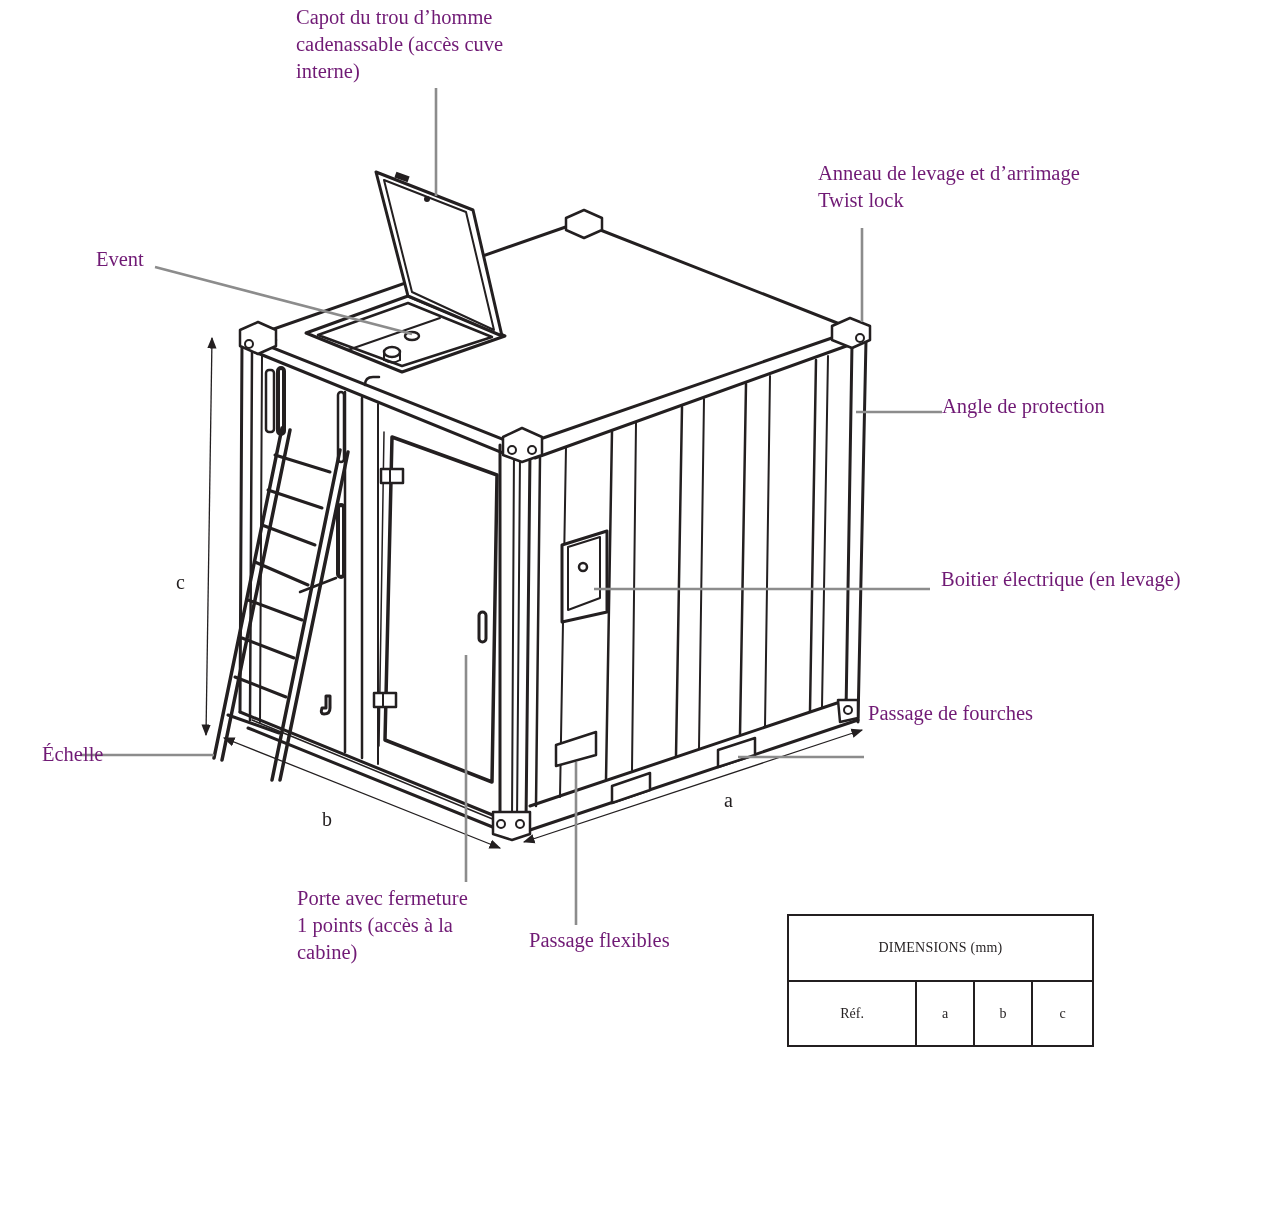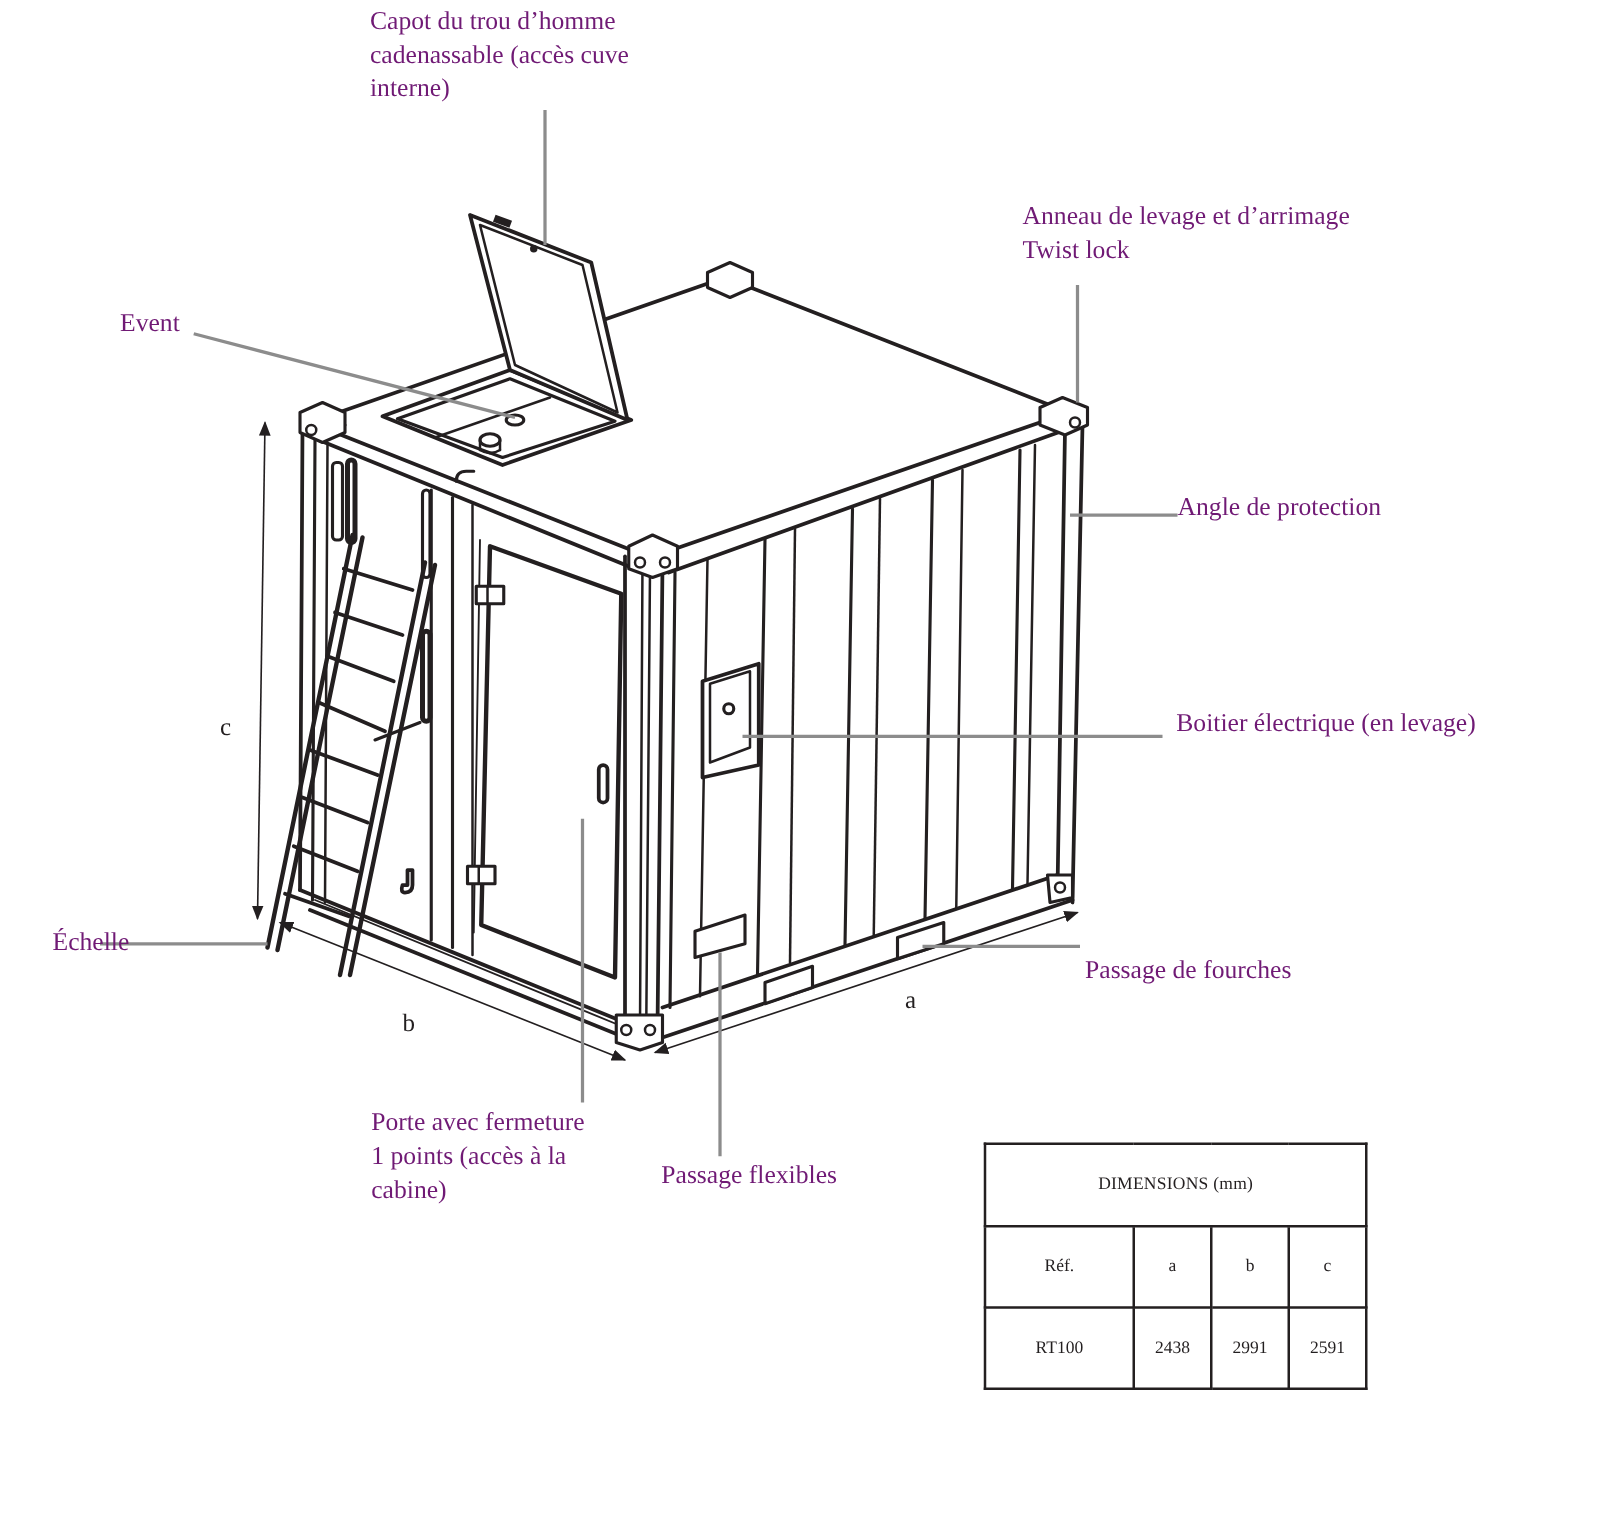--- a/index.html
+++ b/index.html
@@ -190,41 +190,35 @@
 
 <div class="lbl" style="left:296px; top:4px;">Capot du trou d’homme
 cadenassable (accès cuve
 interne)</div>
 <div class="lbl" style="left:818px; top:160px;">Anneau de levage et d’arrimage
 Twist lock</div>
 <div class="lbl" style="left:96px; top:246px;">Event</div>
 <div class="lbl" style="left:942px; top:393px;">Angle de protection</div>
 <div class="lbl" style="left:941px; top:566px;">Boitier électrique (en levage)</div>
 <div class="lbl" style="left:0px; top:741px;padding-left:42px;">Échelle</div>
-<div class="lbl" style="left:868px; top:763px;">Passage de fourches</div>
+<div class="lbl" style="left:868px; top:700px;">Passage de fourches</div>
 <div class="lbl" style="left:297px; top:885px;">Porte avec fermeture
 1 points (accès à la
 cabine)</div>
 <div class="lbl" style="left:529px; top:927px;">Passage flexibles</div>
 
 <div class="dim" style="left:176px; top:571px;">c</div>
 <div class="dim" style="left:322px; top:808px;">b</div>
 <div class="dim" style="left:724px; top:789px;">a</div>
 
 <table class="dims">
   <tbody>
       <tr>
     <td class="hdr" colspan="4">DIMENSIONS (mm)</td>
   </tr>
   <tr>
     <td style="width:42%">Réf.</td>
     <td style="width:19%">a</td>
     <td style="width:19%">b</td>
     <td style="width:20%">c</td>
   </tr>
-  <tr>
-    <td>RT100</td>
-    <td>2438</td>
-    <td>2991</td>
-    <td>2591</td>
-  </tr>
 </tbody>
   </table>
 
 </body></html>

